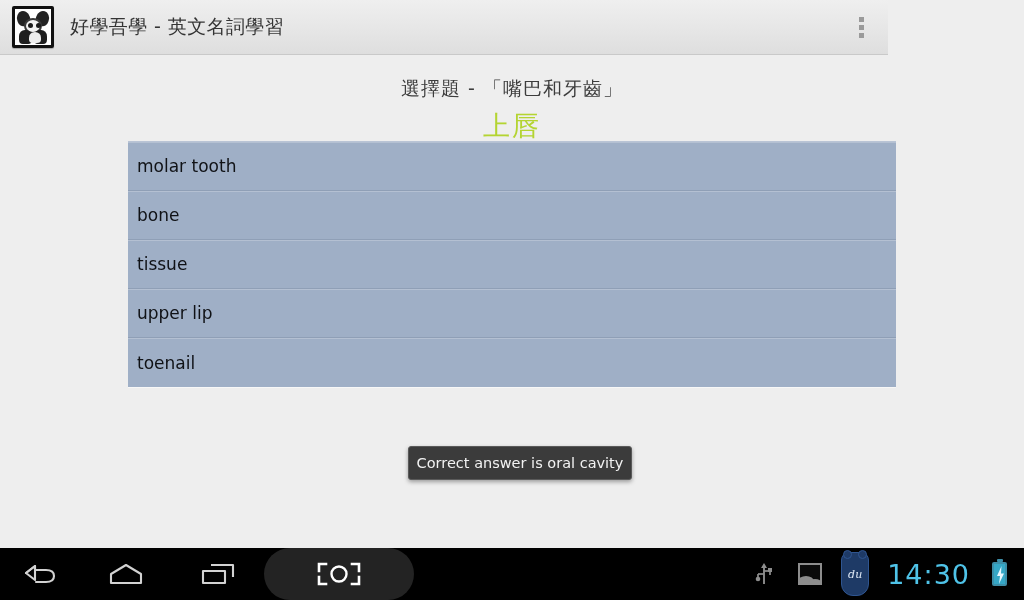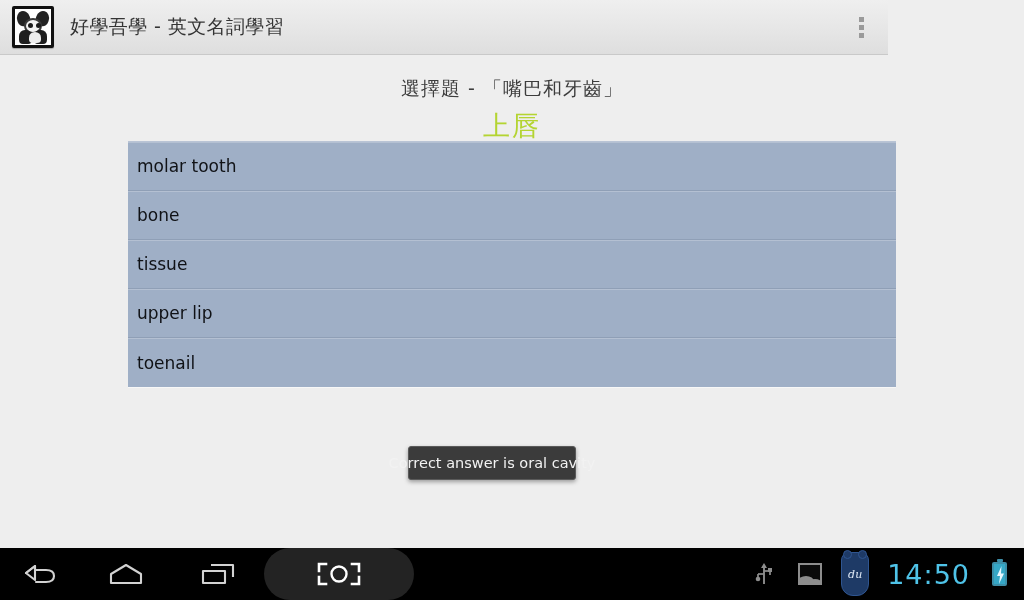--- a/index.html
+++ b/index.html
@@ -164,21 +164,21 @@
     font-size: 17px;
     color: #101216;
     font-family: "DejaVu Sans", "Liberation Sans", sans-serif;
   }
 
   
   #toast {
     position: absolute;
     left: 408px;
     top: 446px;
-    width: 168px;
+    width: 224px;
     height: 34px;
     background: #3b3b3b;
     border: 1px solid #5a5a5a;
     border-radius: 3px;
     display: flex;
     align-items: center;
     justify-content: center;
     box-shadow: 0 2px 4px rgba(0,0,0,0.35);
   }
   #toast-text {
@@ -432,21 +432,21 @@
     </div>
 
     <div class="status-item" style="width:44px">
       <div id="du-badge">
         <div class="du-ear-l"></div>
         <div class="du-ear-r"></div>
         <span class="du-text">du</span>
       </div>
     </div>
 
-    <div id="clock" class="status-item">14:50</div>
+    <div id="clock" class="status-item">14:30</div>
 
     <div class="status-item" style="width:34px">
       <div id="battery-icon">
         <svg width="11" height="20" viewBox="0 0 11 20" style="position:absolute;left:1px;top:1px">
           <path d="M6.5 1 L2 11 L5 11 L4 19 L9 8.5 L6 8.5 Z" fill="#e8f7ff"></path>
         </svg>
       </div>
     </div>
 
   </div>

